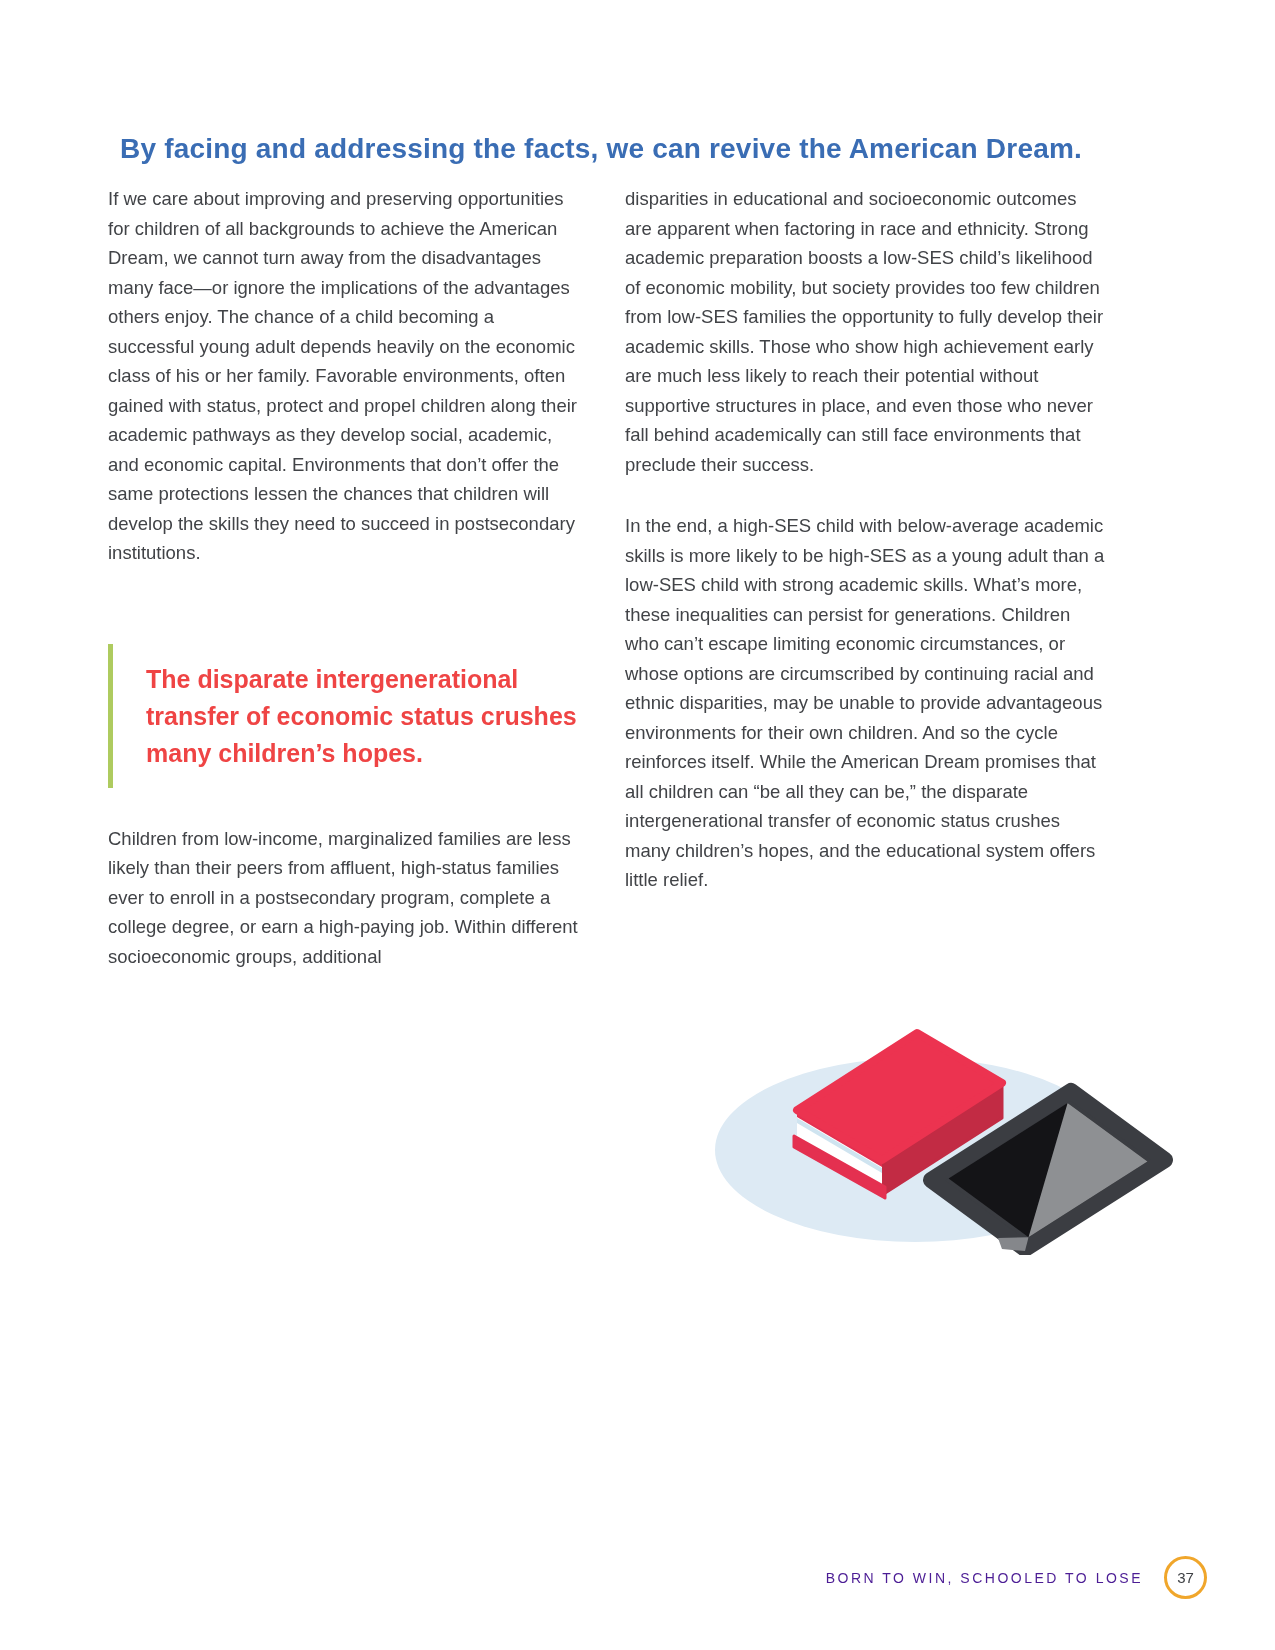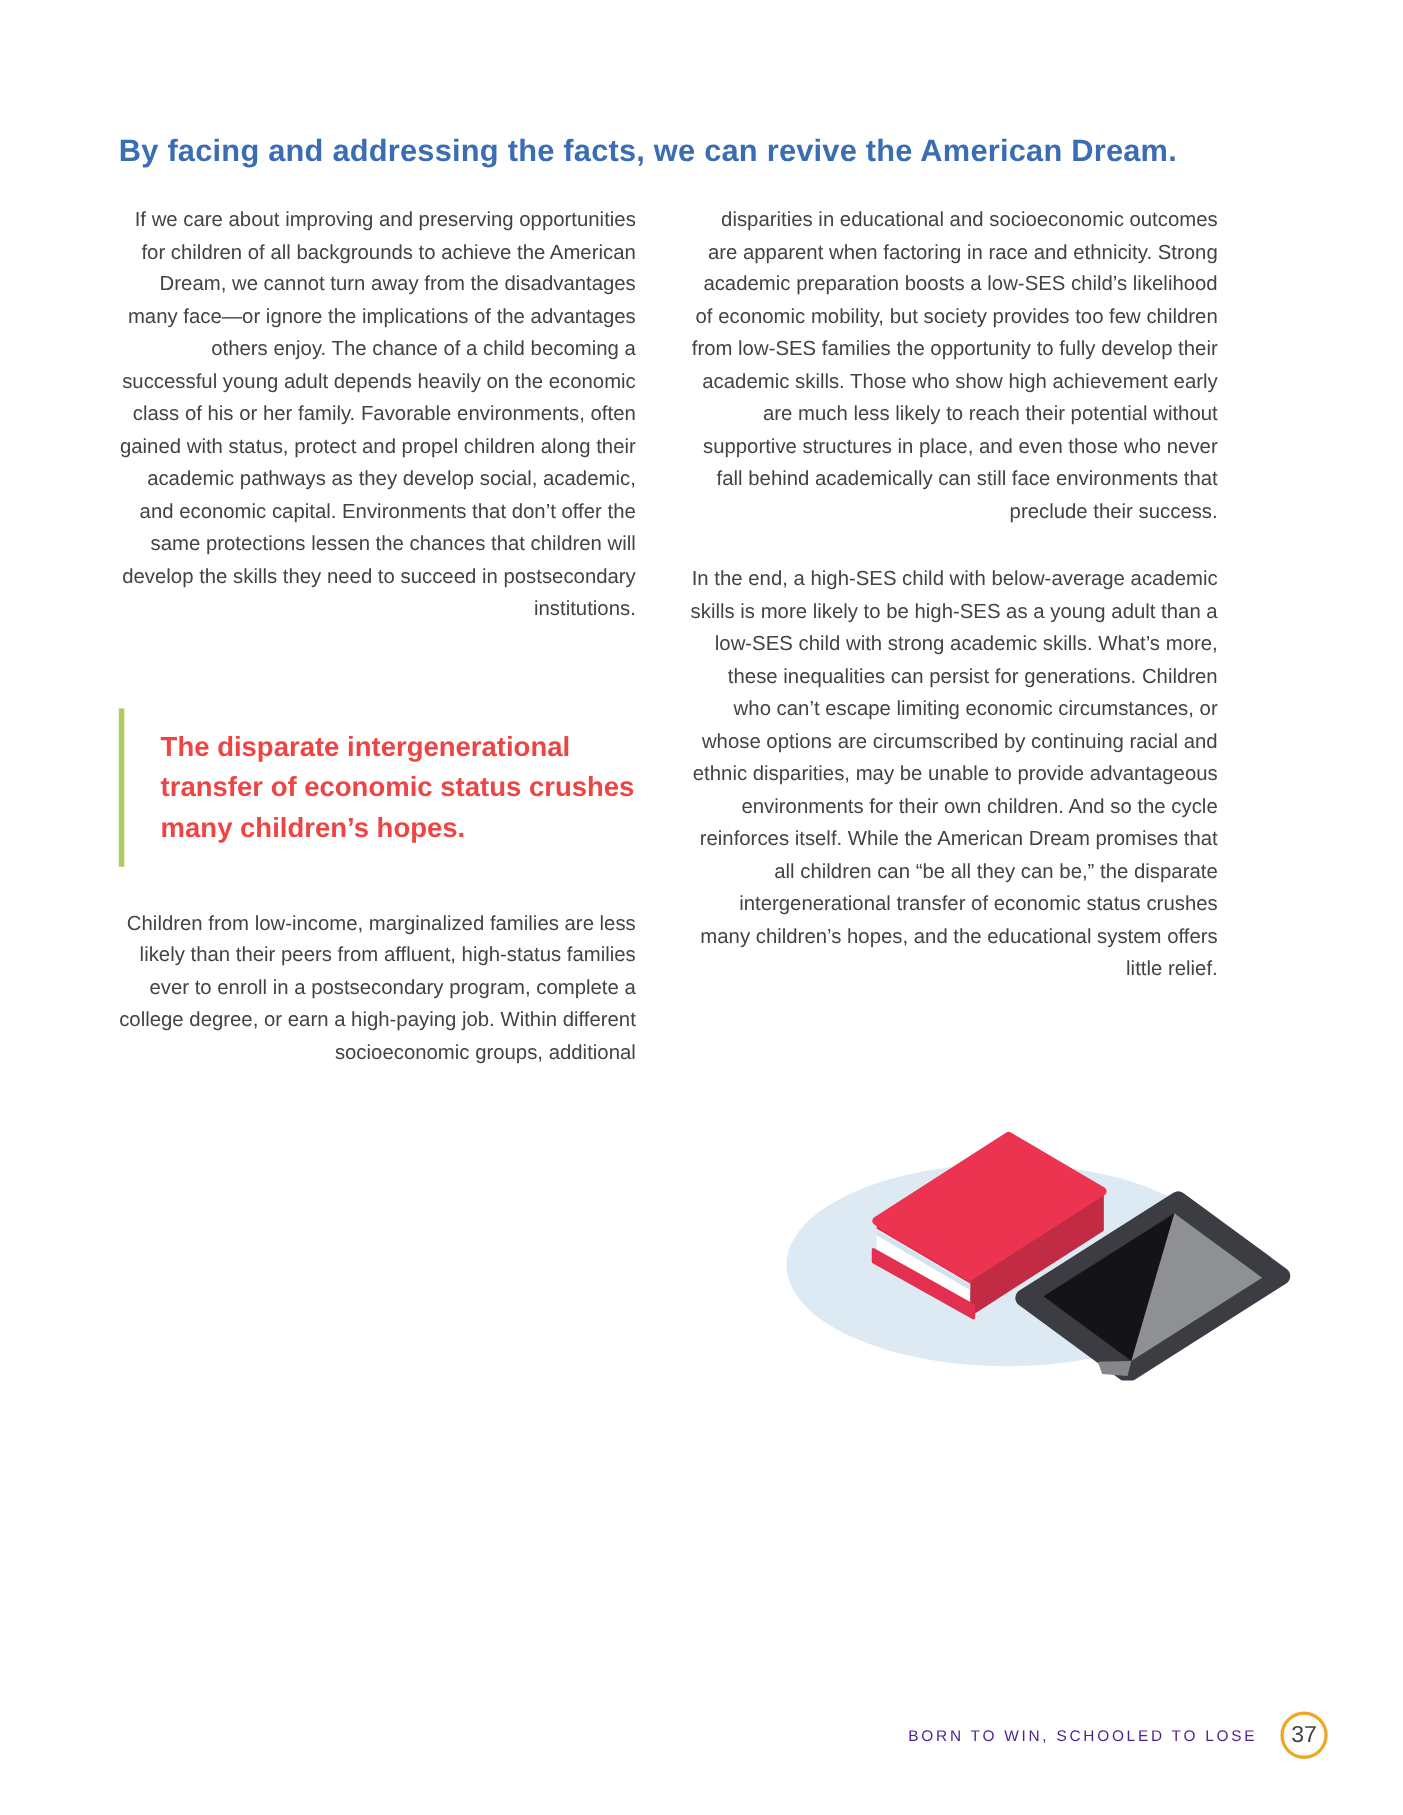--- a/index.html
+++ b/index.html
@@ -9,39 +9,38 @@
     height: 1650px;
     background: #ffffff;
     overflow: hidden;
     font-family: "Liberation Sans", "DejaVu Sans", sans-serif;
   }
   .heading {
     position: absolute;
     left: 108px;
     top: 120px;
     width: 1060px;
-    margin: 0;
+    margin: 12px;
     font-size: 28px;
     line-height: 34px;
     font-weight: bold;
     color: #3a6db4;
     letter-spacing: 0.2px;
   }
   .col {
     position: absolute;
     top: 184px;
   }
   .col-left  { left: 108px; width: 470px; }
   .col-right { left: 625px; width: 482px; }
   p.body {
     margin: 0 0 32px 0;
     font-size: 18.5px;
     line-height: 29.5px;
     color: #414347;
-    text-align: right;
   }
   blockquote.pullquote {
     margin: 76px 0 36px 0;
     padding: 17px 0 16px 33px;
     border-left: 5px solid #aecb5f;
     font-size: 25px;
     line-height: 37px;
     font-weight: bold;
     color: #ef4444;
   }
@@ -65,21 +64,21 @@
     left: 1164px;
     top: 1556px;
     width: 43px;
     height: 43px;
     box-sizing: border-box;
     border: 3px solid #f0a62b;
     border-radius: 50%;
     display: flex;
     align-items: center;
     justify-content: center;
-    font-size: 21px;
+    font-size: 15px;
     color: #3f4145;
     background: #ffffff;
   }
 </style>
 </head>
 <body>
 
 <div class="page">
 
   <h1 class="heading">By facing and addressing the facts, we can revive the American Dream.</h1>

